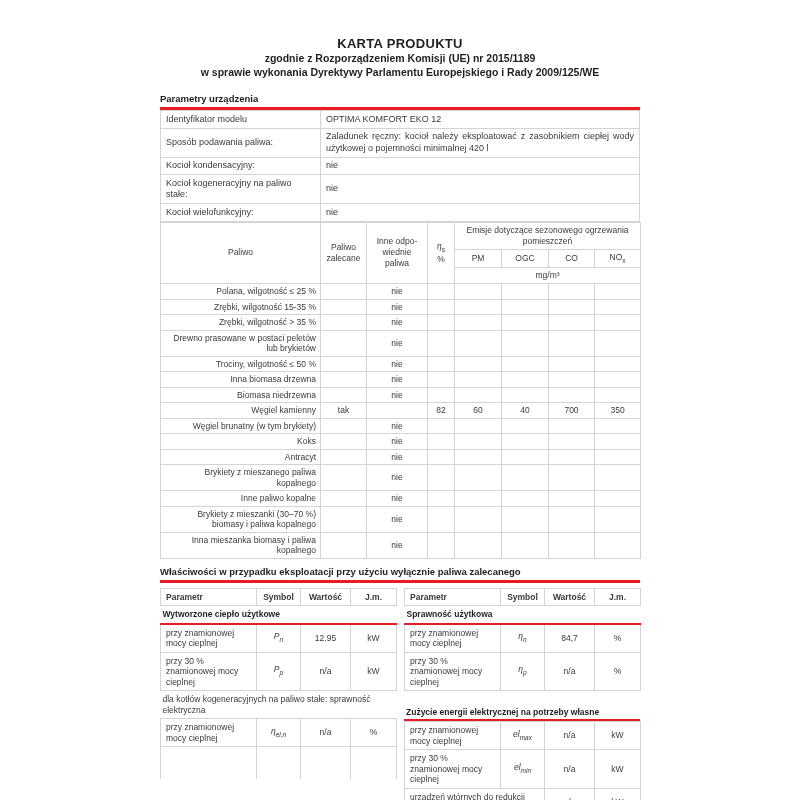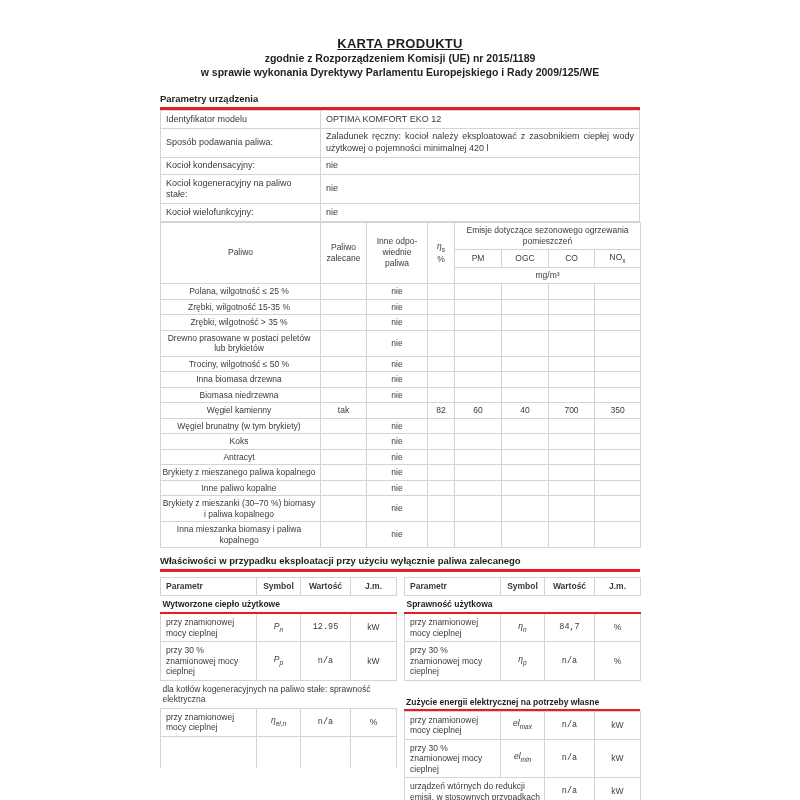--- a/index.html
+++ b/index.html
@@ -9,21 +9,21 @@
     --dark:#1f1f1f;
   }
   *{box-sizing:border-box;}
   html,body{margin:0;padding:0;}
   body{
     width:800px;height:800px;background:#ffffff;
     font-family:"Liberation Sans",sans-serif;color:var(--text);
   }
   .page{width:480px;margin:0 auto;padding-top:36px;position:relative;}
 
-  .doc-title{font-size:13px;font-weight:bold;text-align:center;color:var(--dark);line-height:15px;letter-spacing:.3px;text-decoration:underline;}
+  .doc-title{font-size:13px;font-weight:bold;text-align:center;color:var(--dark);line-height:15px;letter-spacing:.3px;}
   .doc-sub{font-size:10.5px;font-weight:bold;text-align:center;color:var(--dark);line-height:14px;}
 
   .section-title{
     font-size:9.5px;font-weight:bold;color:var(--dark);
     border-bottom:3px solid var(--red);padding-bottom:2px;line-height:12px;
   }
   .mt12{margin-top:14px;}
   .mt6{margin-top:7px;}
 
   table{border-collapse:collapse;width:100%;table-layout:fixed;}
@@ -33,36 +33,36 @@
   .device-table{font-size:9px;}
   .device-table td{padding:2.5px 5px;line-height:11.5px;}
   .device-table .lbl{width:160px;}
   .device-table .val{text-align:left;}
   .device-table .val.justify{text-align:justify;}
 
   
   .fuel-table{font-size:8.5px;}
   .fuel-table td{padding:2px 4px;line-height:10.5px;}
   .fuel-table .hd{text-align:center;line-height:11px;}
-  .fuel-table .c-name{text-align:center;padding-left:1px;}
+  .fuel-table .c-name{text-align:right;padding-left:12px;}
   .fuel-table .c-mid{text-align:center;}
   .fuel-table i{font-style:italic;}
   sub{font-size:6.5px;}
 
   
   .props-wrap{display:flex;gap:8px;align-items:flex-start;margin-top:5px;}
   .prop-col{width:236px;}
   .prop-table{font-size:8.5px;}
   .prop-table td{padding:3px 4px;line-height:10.5px;}
   .prop-table .ph{color:var(--text);font-weight:bold;}
   .prop-table .ph-param{text-align:left;padding-left:5px;}
   .prop-table .ph-c{text-align:center;margin-left:8px;}
   .prop-table .p-param{text-align:left;padding-left:5px;}
   .prop-table .p-sym{text-align:center;font-style:italic;}
-  .prop-table .p-val{text-align:center;font-family:Liberation Mono, monospace;}
+  .prop-table .p-val{text-align:center;}
   .prop-table .p-unit{text-align:center;}
   .prop-table .sub-hd{
     font-weight:bold;color:var(--dark);text-align:left;padding-left:2px;
     border-left:none;border-right:none;
     border-bottom:2.5px solid var(--red);
   }
   .prop-table .span-cell{border-left:none;border-right:none;text-align:left;padding-left:2px;}
   .prop-table .filler-cell{height:32px;border-bottom:none;}
   .standalone-sub{
     font-weight:bold;font-size:8.5px;color:var(--dark);

